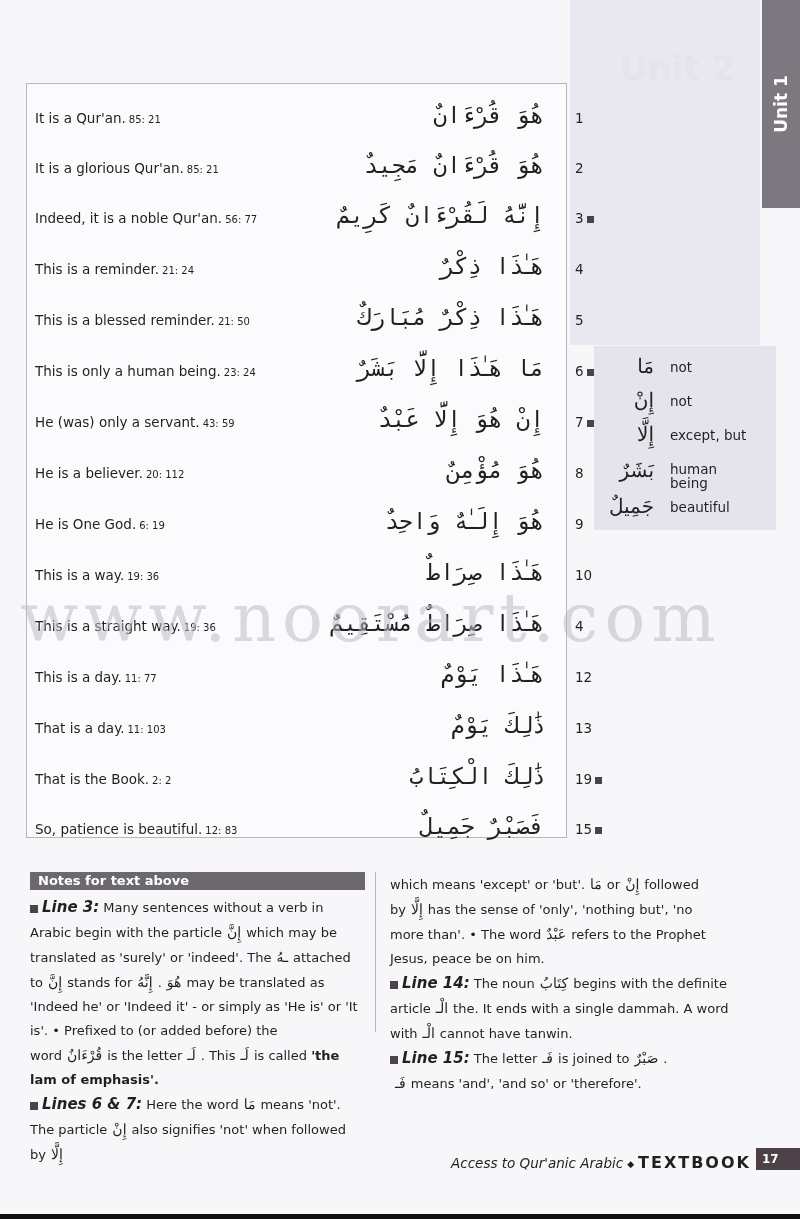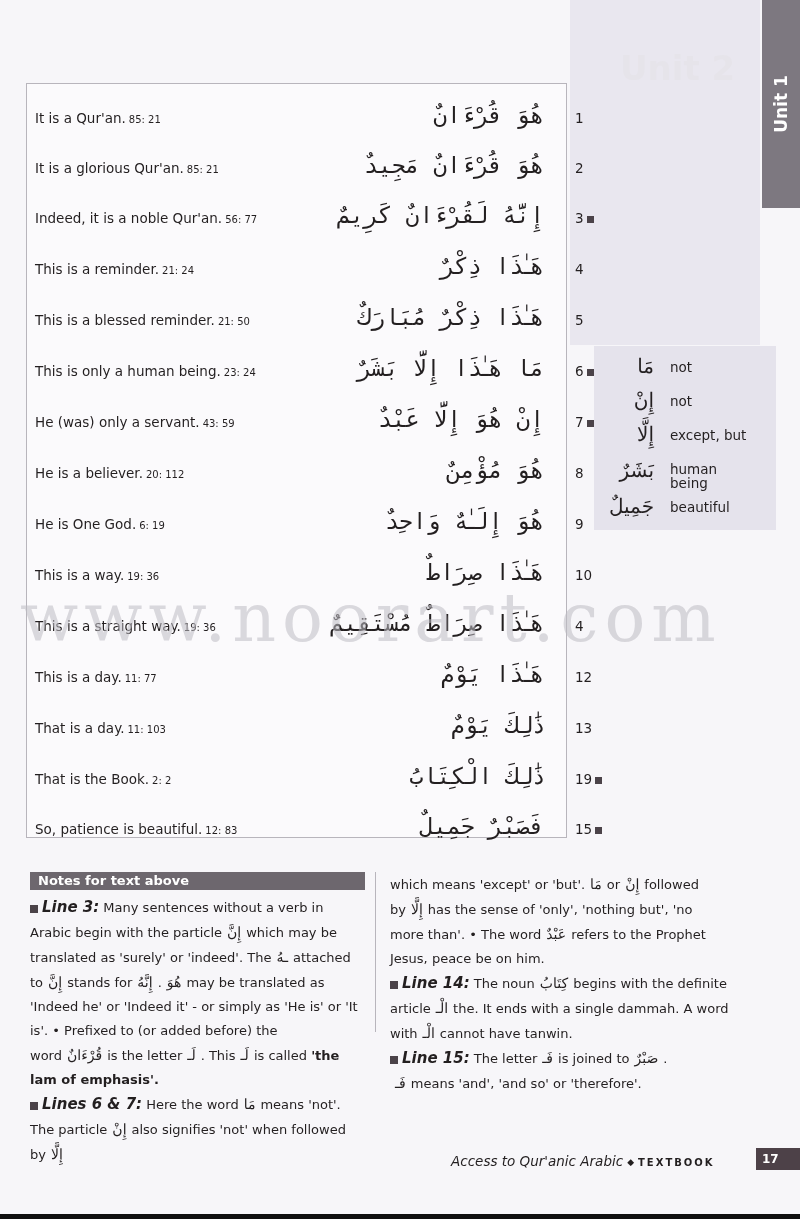--- a/index.html
+++ b/index.html
@@ -80,21 +80,21 @@
   .col .lead { font-weight: bold; font-style: italic; font-size: 15px; }
   .col .ar-inline { font-family: "DejaVu Serif", serif; font-size: 14px; margin: 0 5px; }
   .bsq {
     display: inline-block; width: 8px; height: 8px; background: #4b4349;
     vertical-align: middle; margin-right: 4px;
   }
   .footer-title {
     position: absolute; left: 451px; top: 1153px; font-style: italic; font-size: 13.5px;
   }
   .footer-diamond { font-size: 9px; margin: 0 4px; vertical-align: middle; font-style: normal; }
-  .footer-textbook { font-style: normal; font-weight: bold; font-size: 10px; letter-spacing: 2px; }
+  .footer-textbook { font-style: normal; font-weight: bold; font-size: 16px; letter-spacing: 2px; }
   .page-num {
     position: absolute; left: 756px; top: 1148px; width: 44px; height: 22px;
     background: #4d4148; color: #ffffff; font-weight: bold; font-size: 12px;
     padding-left: 6px; line-height: 22px;
   }
   .watermark {
     position: absolute; left: 20px; top: 578px; font-family: "DejaVu Serif", serif;
     font-size: 68px; color: rgba(190,188,194,0.55); letter-spacing: 6px; white-space: nowrap;
     pointer-events: none;
   }

